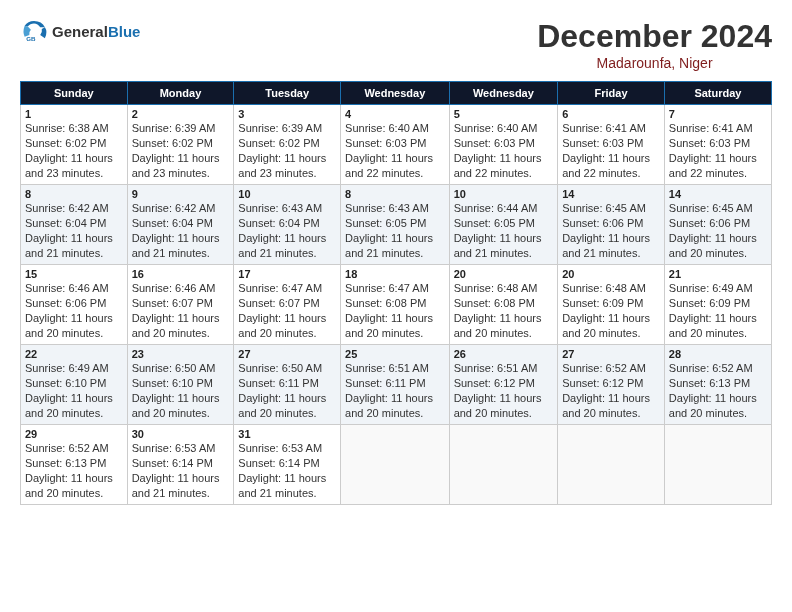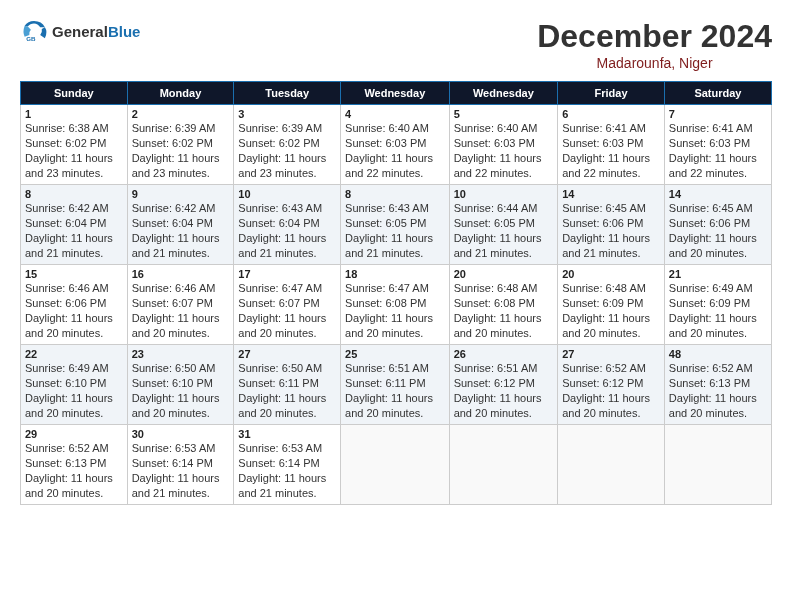--- a/index.html
+++ b/index.html
@@ -231,21 +231,21 @@
       </td>
           <td>
         <span class="day-num">26</span>
         <span class="day-info">Sunrise: 6:51 AM<br>Sunset: 6:12 PM<br>Daylight: 11 hours and 20 minutes.</span>
       </td>
           <td>
         <span class="day-num">27</span>
         <span class="day-info">Sunrise: 6:52 AM<br>Sunset: 6:12 PM<br>Daylight: 11 hours and 20 minutes.</span>
       </td>
           <td>
-        <span class="day-num">48</span>
+        <span class="day-num">28</span>
         <span class="day-info">Sunrise: 6:52 AM<br>Sunset: 6:13 PM<br>Daylight: 11 hours and 20 minutes.</span>
       </td>
         </tr>
         <tr>
           <td>
         <span class="day-num">29</span>
         <span class="day-info">Sunrise: 6:52 AM<br>Sunset: 6:13 PM<br>Daylight: 11 hours and 20 minutes.</span>
       </td>
           <td>
         <span class="day-num">30</span>

